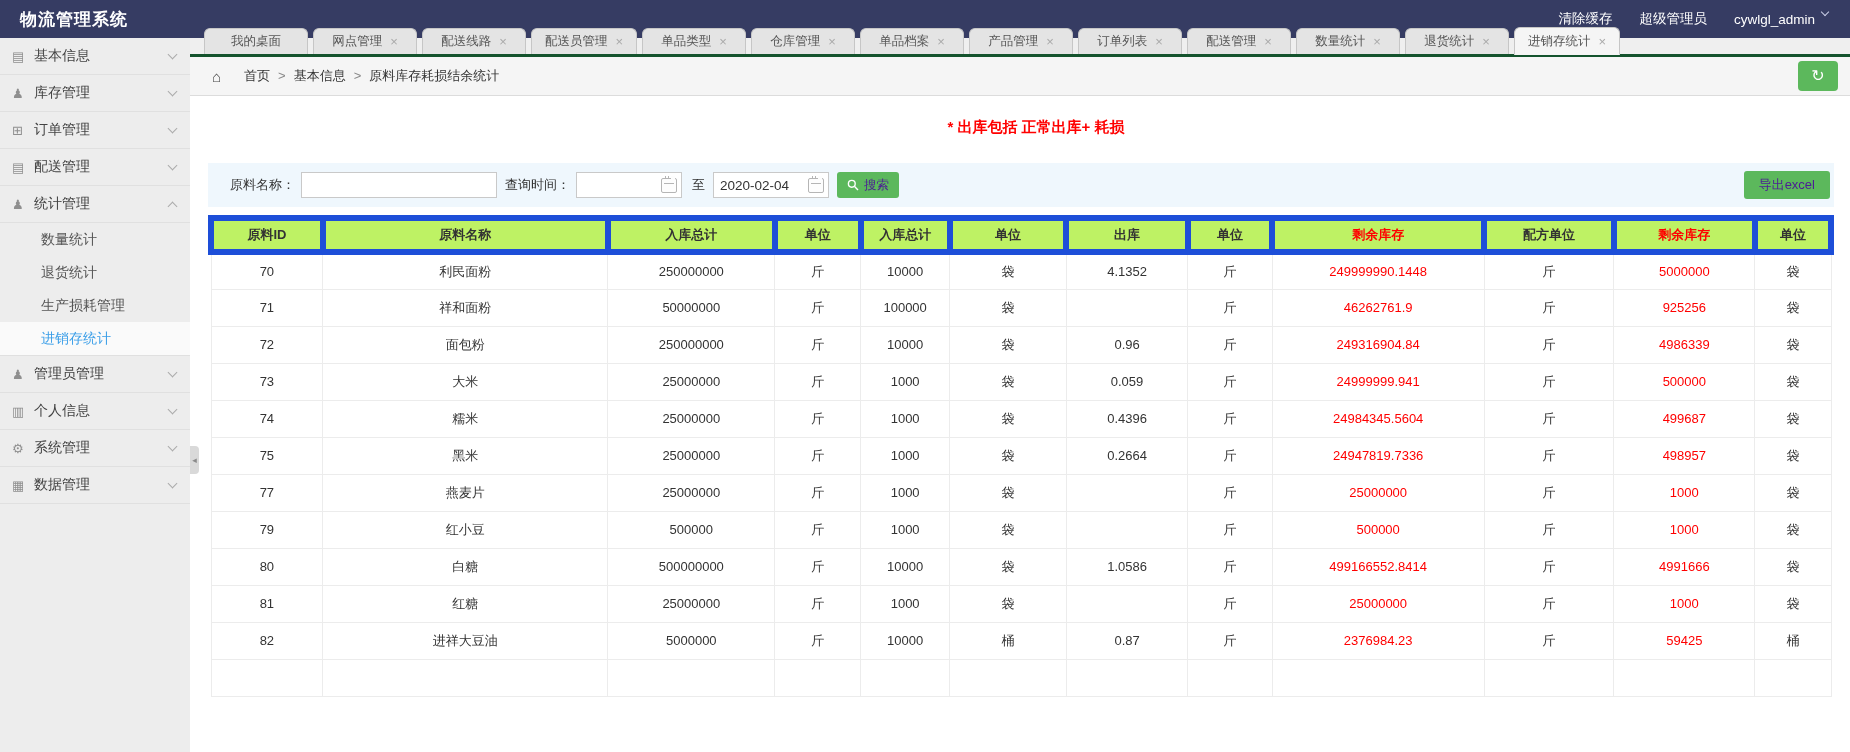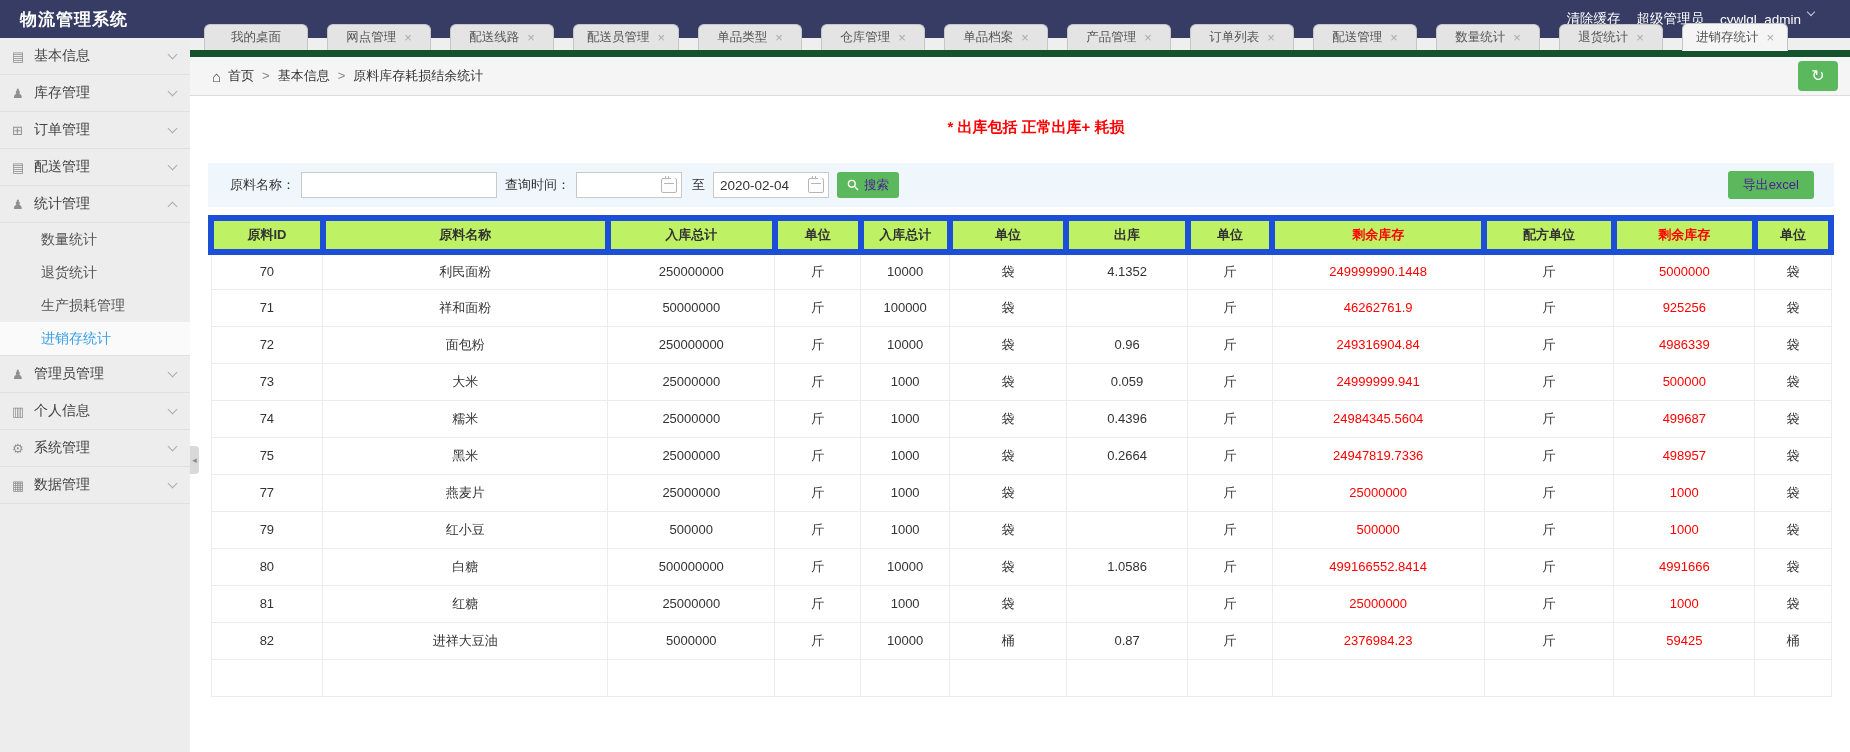--- a/index.html
+++ b/index.html
@@ -1,23 +1,23 @@
 <!DOCTYPE html>
 <html><head>
 <meta charset="utf-8">
 <style>
   * { box-sizing: border-box; margin: 0; padding: 0; }
   html,body { width:1850px; height:752px; overflow:hidden; background:#fff;
     font-family:"Liberation Sans","DejaVu Sans",sans-serif; }
 
   
   .topbar { height:38px; background:#363c63; color:#fff; display:flex; align-items:center;
-    padding:0 36px 0 20px; position:relative; }
+    padding:0 22px 0 20px; position:relative; }
   .app-title { font-size:17px; font-weight:bold; letter-spacing:1px; }
-  .topbar-right { margin-left:auto; display:flex; align-items:center; gap:16px; font-size:13.5px; }
+  .topbar-right { margin-left:auto; display:flex; align-items:center; gap:27px; font-size:13.5px; }
   .user-menu { display:flex; align-items:flex-start; gap:7px; cursor:pointer; }
   .header-stub { position:absolute; left:667px; top:38px; width:22px; height:5px; background:#363c63; }
 
   
   .layout { display:flex; height:714px; position:relative; }
 
   
   .sidebar { width:190px; background:#ededed; height:100%; flex:0 0 190px; font-size:14px; color:#424242; }
   .side-item { height:37px; display:flex; align-items:center; padding:0 14px 0 12px;
     border-bottom:1px solid #e0e0e0; cursor:pointer; }
@@ -31,42 +31,42 @@
   .sub-item { height:33px; line-height:33px; padding-left:41px; color:#555; cursor:pointer; }
   .sub-item.active { background:#fafafa; color:#3c9fe8; }
   .collapse-handle { position:absolute; left:190px; top:408px; width:9px; height:28px;
     background:#d9d9d9; border-radius:0 4px 4px 0; color:#8a8a8a; font-size:9px;
     display:flex; align-items:center; justify-content:center; cursor:pointer; }
 
   
   .main { flex:1; display:flex; flex-direction:column; min-width:0; }
 
   .tabstrip { height:19px; background:#efefef; display:flex; align-items:flex-end;
-    padding:0 0 0 14px; gap:19px; border-bottom:7px solid #14532d; }
+    padding:0 0 0 14px; gap:5px; border-bottom:3px solid #14532d; }
   .tab { height:26px; min-width:104px; display:flex; align-items:center; justify-content:center;
     gap:8px; padding:0 13px; background:#e4e4e4; border:1px solid #c6c6c6; border-bottom:none;
     border-radius:6px 6px 0 0; font-size:12.5px; color:#555; cursor:pointer; position:relative; }
   .tab.active { background:#f5f5f5; height:28px; margin-bottom:-1px; border-bottom:1px solid #f5f5f5; z-index:2; }
   .tab-close { color:#a9a9a9; font-size:13px; line-height:1; cursor:pointer; }
 
   .crumbbar { height:39px; background:#f5f5f5; border-bottom:1px solid #dcdcdc;
     display:flex; align-items:center; padding:0 12px 0 22px; font-size:13px; color:#333; }
   .home-icon { font-size:15px; margin-right:7px; color:#444; }
   .crumb { margin:0 8px; cursor:pointer; }
-  .crumb:first-child { margin-left:0; }
+  .crumb:first-child { margin-left:16px; }
   .crumb.cur { cursor:default; }
   .crumb-sep { color:#888; }
   .refresh-btn { margin-left:auto; width:40px; height:30px; background:#5cb85c; border:none;
     border-radius:4px; color:#fff; font-size:16px; line-height:1; cursor:pointer; }
 
   .content { flex:1; background:#fff; overflow:hidden; }
   .notice { margin-top:22px; text-align:center; color:#ff0000; font-size:15px; font-weight:bold;padding-left:32px; }
 
   
-  .formbar { margin:26px 16px 0 18px; background:#eff7fd; padding:8px 20px 8px 22px;
+  .formbar { margin:26px 16px 0 18px; background:#eff7fd; padding:8px 4px 8px 22px;
     display:flex; align-items:center; font-size:13px; color:#333; }
   .lbl { margin-right:6px; white-space:nowrap; }
   .txt { width:196px; height:26px; border:1px solid #c9c9c9; background:#fff; padding:0 6px; font-size:13px; }
   .g { margin-left:8px; }
   .datebox { width:106px; height:26px; border:1px solid #c9c9c9; background:#fff;
     display:flex; align-items:center; padding:0 4px 0 6px; cursor:text; }
   .datebox.d2 { width:116px; }
   .dateval { flex:1; font-size:13.5px; color:#333; }
   .cal { width:16px; height:15px; border:1px solid #b5b5b5; border-radius:2px; position:relative;
     background:#fdfdfd; flex:0 0 16px; cursor:pointer; }

